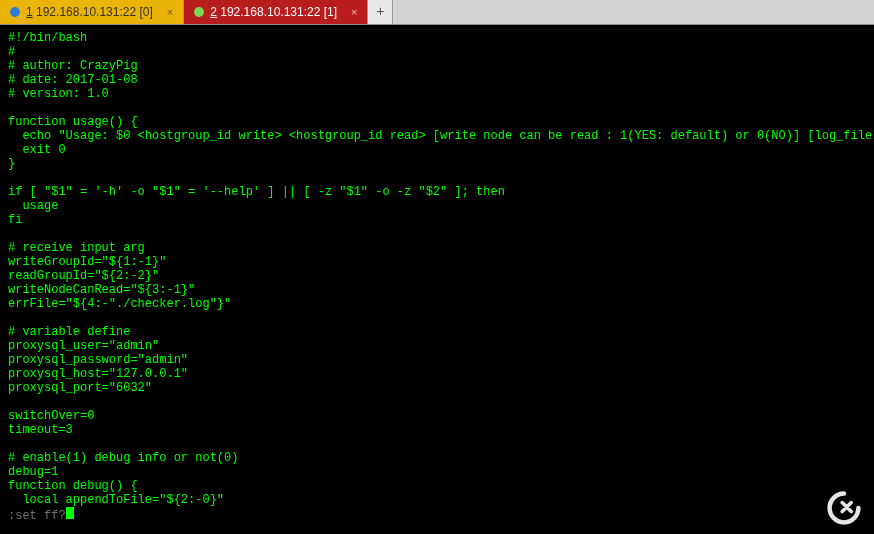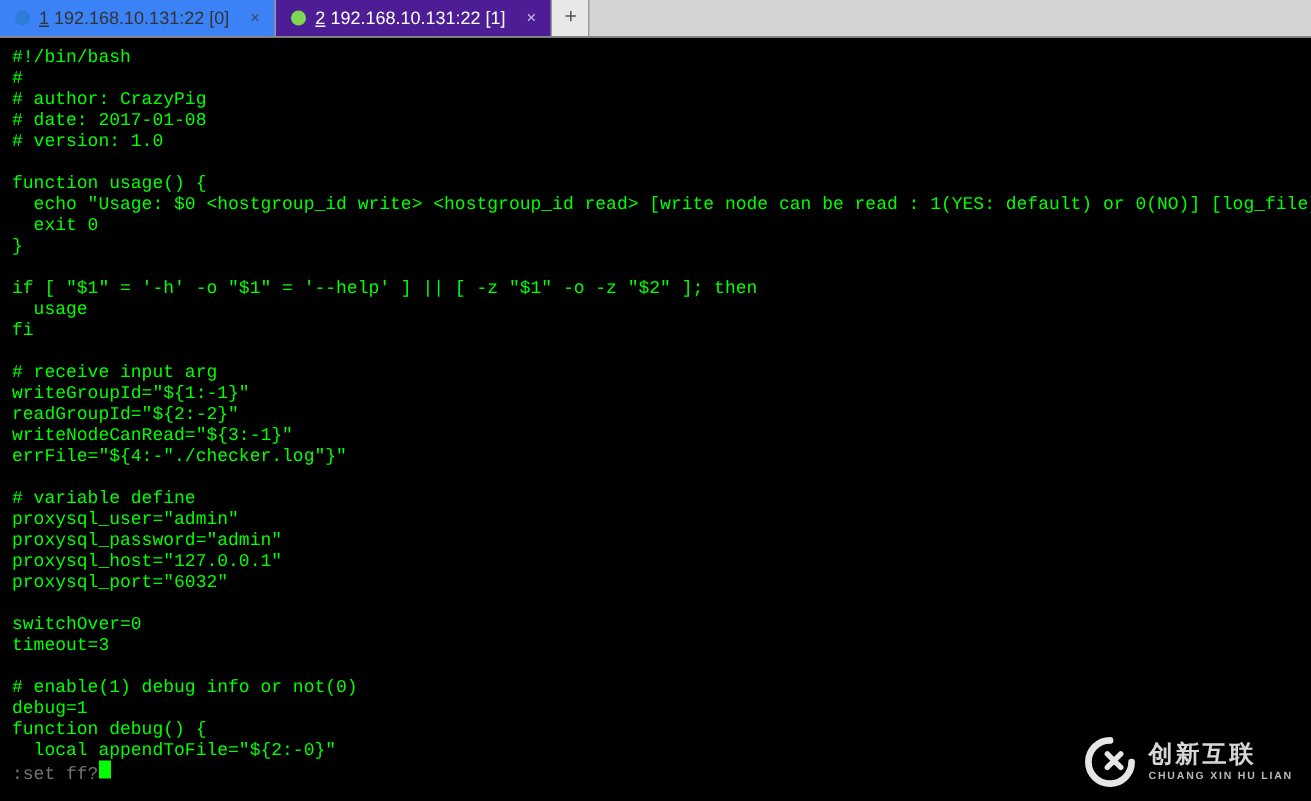--- a/index.html
+++ b/index.html
@@ -1,20 +1,20 @@
 <!DOCTYPE html>
 <html><head>
 <meta charset="utf-8">
 <style>
 *{margin:0;padding:0;box-sizing:border-box}
 body{width:874px;height:534px;background:#000;font-family:Consolas,'Courier New',monospace;font-size:12px;overflow:hidden;position:relative}
 .tabs{height:25px;background:#d4d4d4;display:flex;align-items:stretch;border-bottom:1px solid #888}
 .tab{display:flex;align-items:center;padding:0 10px;gap:6px;font-family:Tahoma,sans-serif;font-size:12px;cursor:pointer;border-right:1px solid #999;position:relative}
-.tab.inactive{background:#3b82f6;color:#333}
-.tab.active{background:#4c1d95;color:#fff}
+.tab.inactive{background:#eab308;color:#333}
+.tab.active{background:#b91c1c;color:#fff}
 .dot{width:10px;height:10px;border-radius:50%;display:inline-block}
 .dot.blue{background:#2e7cd6}
 .dot.green{background:#7fd652}
 .tab u{text-decoration:underline}
 .close-x{margin-left:8px;font-size:11px;opacity:.7}
 .newtab{width:25px;display:flex;align-items:center;justify-content:center;background:#e8e8e8;font-size:14px;color:#555;border-right:1px solid #999}
 .term{padding:6px 8px;color:#0f0;white-space:pre;line-height:14px;letter-spacing:0px}
 .cmdline{color:#737373}
 .cursor{display:inline-block;width:8px;height:12px;background:#0f0;vertical-align:baseline}
 .watermark{position:absolute;right:12px;bottom:8px;display:flex;align-items:center;gap:8px;opacity:.9;pointer-events:none}
@@ -77,17 +77,13 @@
   local appendToFile="${2:-0}"
 </div><span class="cmdline">:set ff?</span><span class="cursor"></span></div>
 
 <div class="watermark">
   <div class="wm-logo">
     <svg viewBox="0 0 40 40">
         <path d="M20 4 A16 16 0 1 0 36 20" stroke="#fff" stroke-width="5" fill="none" stroke-linecap="round"></path>
         <path d="M28 14 L18 24 M18 14 L28 24" stroke="#fff" stroke-width="4" stroke-linecap="round"></path>
       </svg>
   </div>
-  <div class="wm-text">
-    <div class="zh">创新互联</div>
-    <div class="py">CHUANG XIN HU LIAN</div>
-  </div>
 </div>
 
 </body></html>

